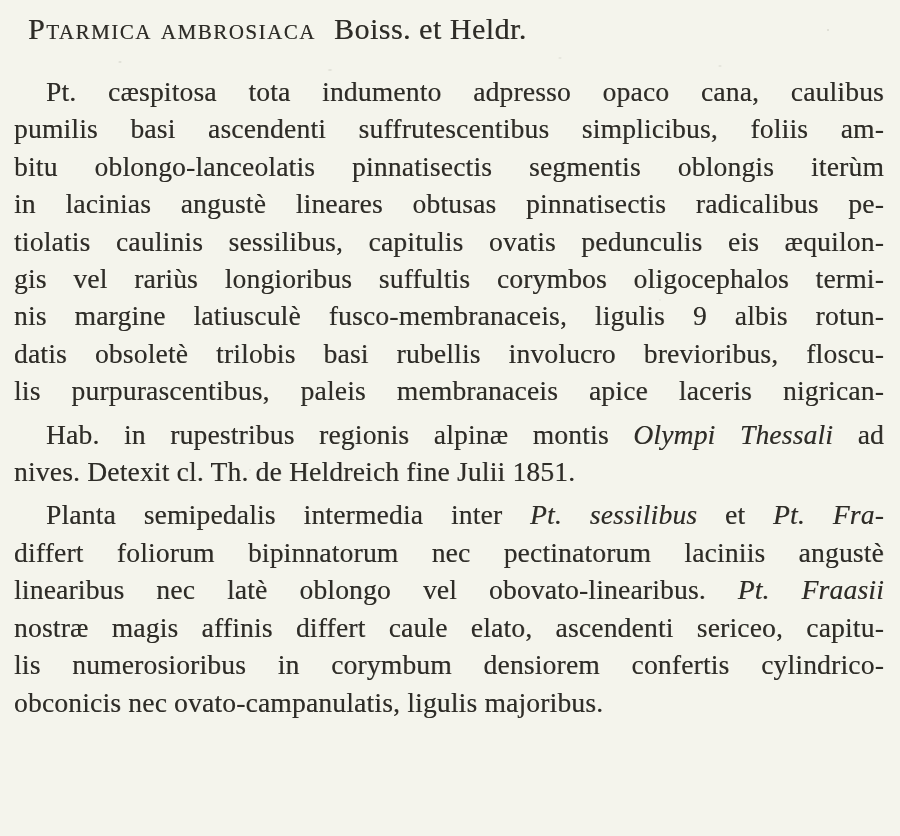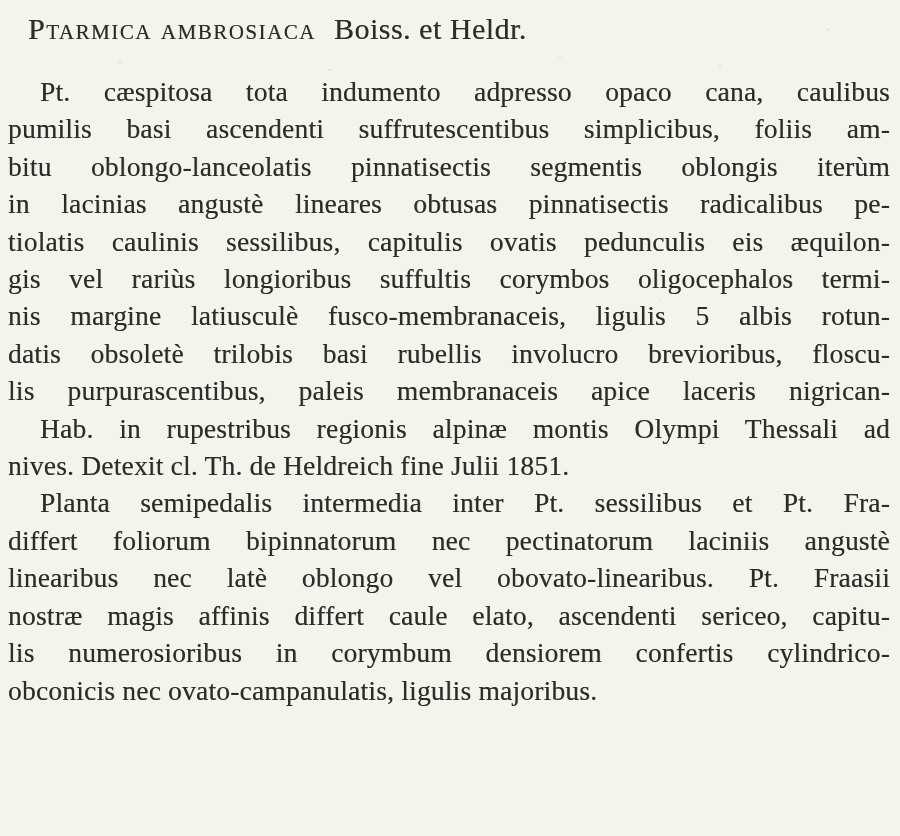--- a/index.html
+++ b/index.html
@@ -51,40 +51,40 @@
   .line {
     font-size: 27.5px;
     line-height: 37.4px;
     text-align: justify;
     text-align-last: justify;
     letter-spacing: 0.2px;
     text-shadow: 0.35px 0.35px 0.45px rgba(46,44,39,0.5);
   }
   .line.final { text-align-last: left; }
   .line.first { text-indent: 32px; }
-  .it { }
-  .para { margin: 0; }
+  .it { font-style: italic; }
+  .para { margin: 6px; }
 </style>
 </head>
 <body>
 
 <div class="page">
   <h1 class="heading">
     <span class="sc">Ptarmica ambrosiaca</span>
     <span class="authority">Boiss. et Heldr.</span>
   </h1>
   <div class="bodytext">
       <div class="para">
         <div class="line first"><span>Pt. cæspitosa tota indumento adpresso opaco cana, caulibus</span></div>
         <div class="line"><span>pumilis basi ascendenti suffrutescentibus simplicibus, foliis am-</span></div>
         <div class="line"><span>bitu oblongo-lanceolatis pinnatisectis segmentis oblongis iterùm</span></div>
         <div class="line"><span>in lacinias angustè lineares obtusas pinnatisectis radicalibus pe-</span></div>
         <div class="line"><span>tiolatis caulinis sessilibus, capitulis ovatis pedunculis eis æquilon-</span></div>
         <div class="line"><span>gis vel rariùs longioribus suffultis corymbos oligocephalos termi-</span></div>
-        <div class="line"><span>nis margine latiusculè fusco-membranaceis, ligulis 5 albis rotun-</span></div>
+        <div class="line"><span>nis margine latiusculè fusco-membranaceis, ligulis 9 albis rotun-</span></div>
         <div class="line"><span>datis obsoletè trilobis basi rubellis involucro brevioribus, floscu-</span></div>
         <div class="line"><span>lis purpurascentibus, paleis membranaceis apice laceris nigrican-</span></div>
       </div>
       <div class="para">
         <div class="line first"><span>Hab. in rupestribus regionis alpinæ montis </span><span class="it">Olympi Thessali</span><span> ad</span></div>
         <div class="line final"><span>nives. Detexit cl. Th. de Heldreich fine Julii 1851.</span></div>
       </div>
       <div class="para">
         <div class="line first"><span>Planta semipedalis intermedia inter </span><span class="it">Pt. sessilibus</span><span> et </span><span class="it">Pt. Fra-</span></div>
         <div class="line"><span>differt foliorum bipinnatorum nec pectinatorum laciniis angustè</span></div>

